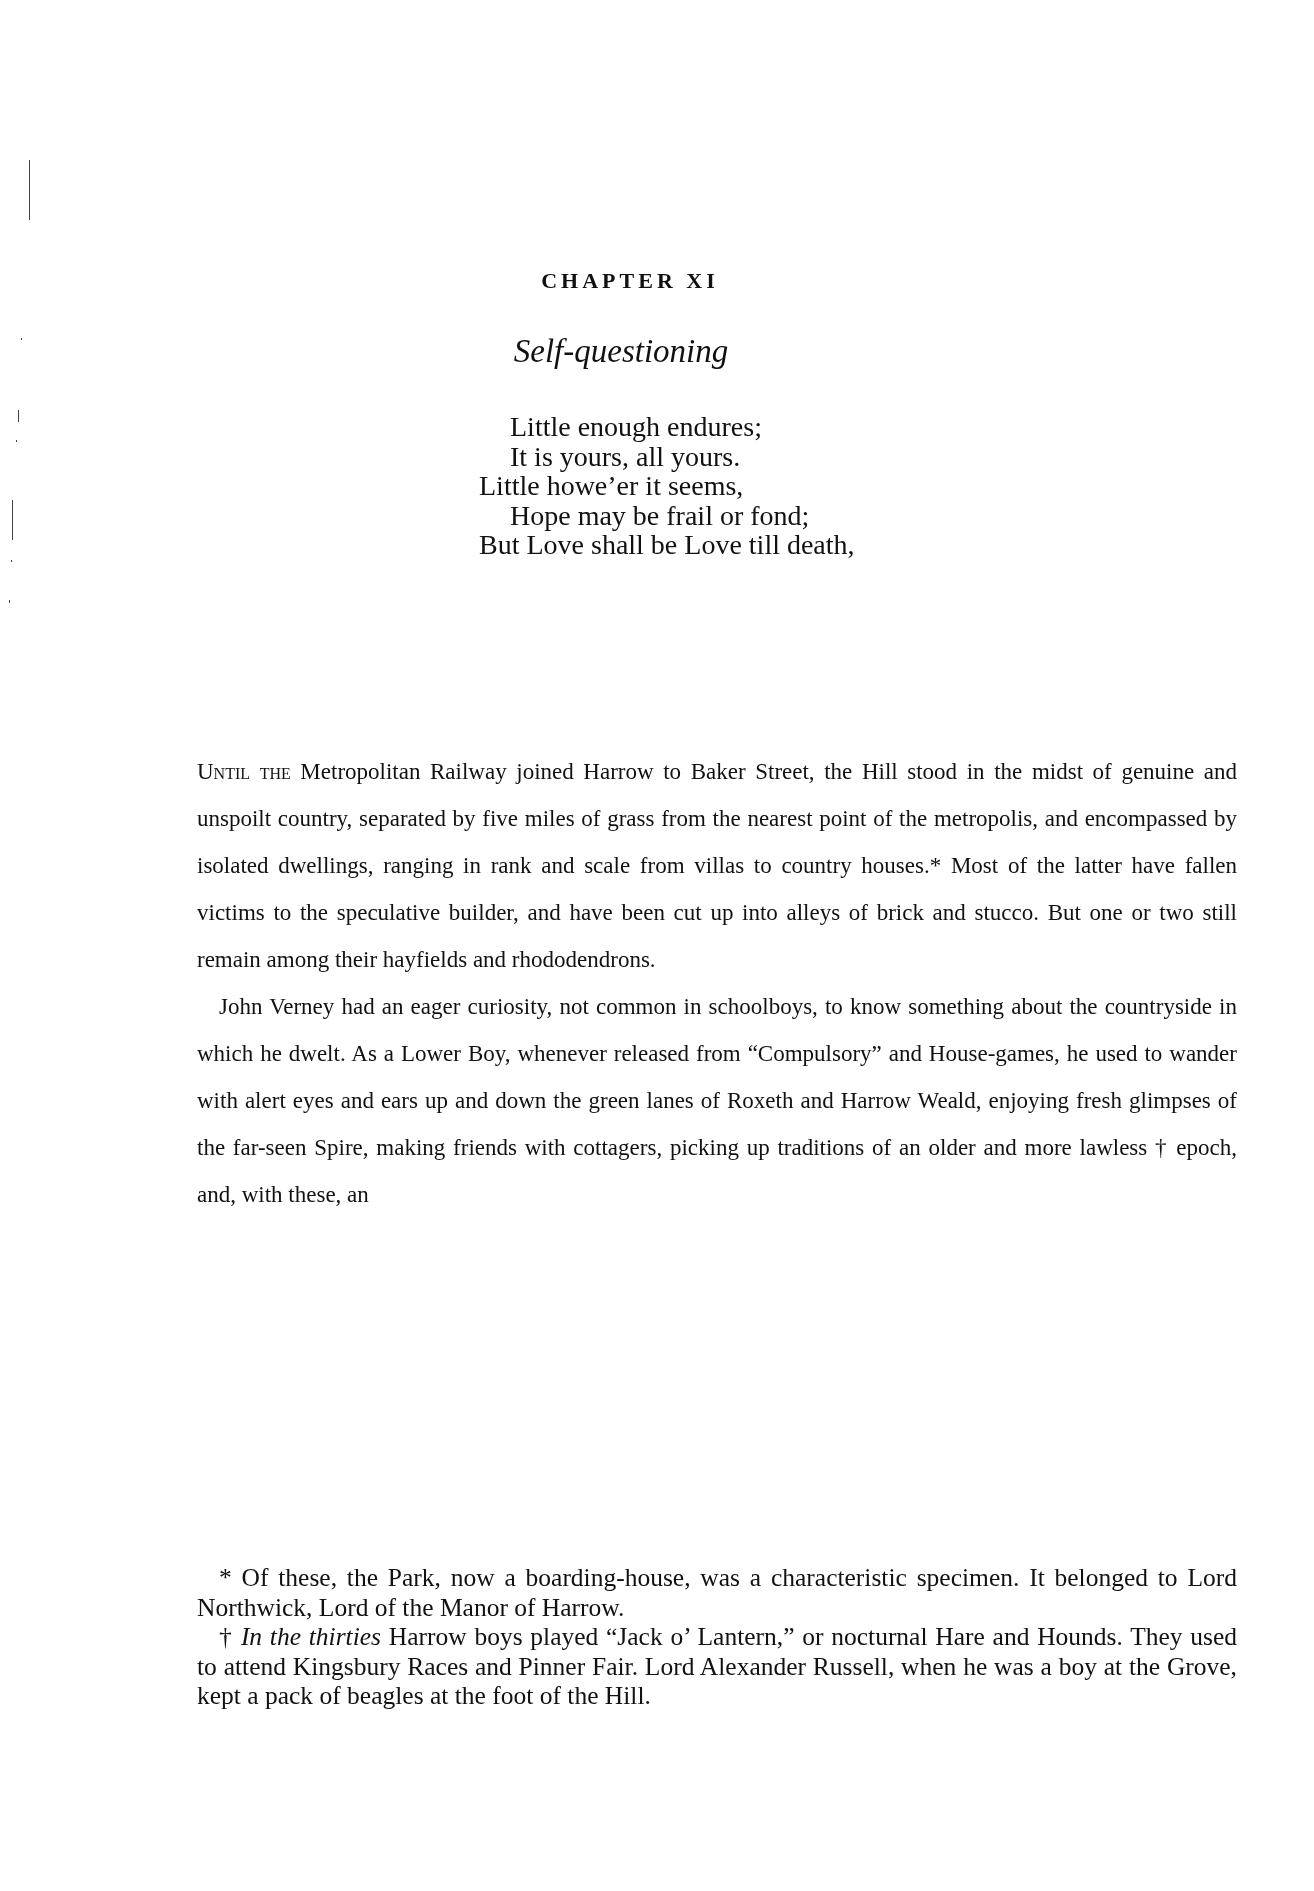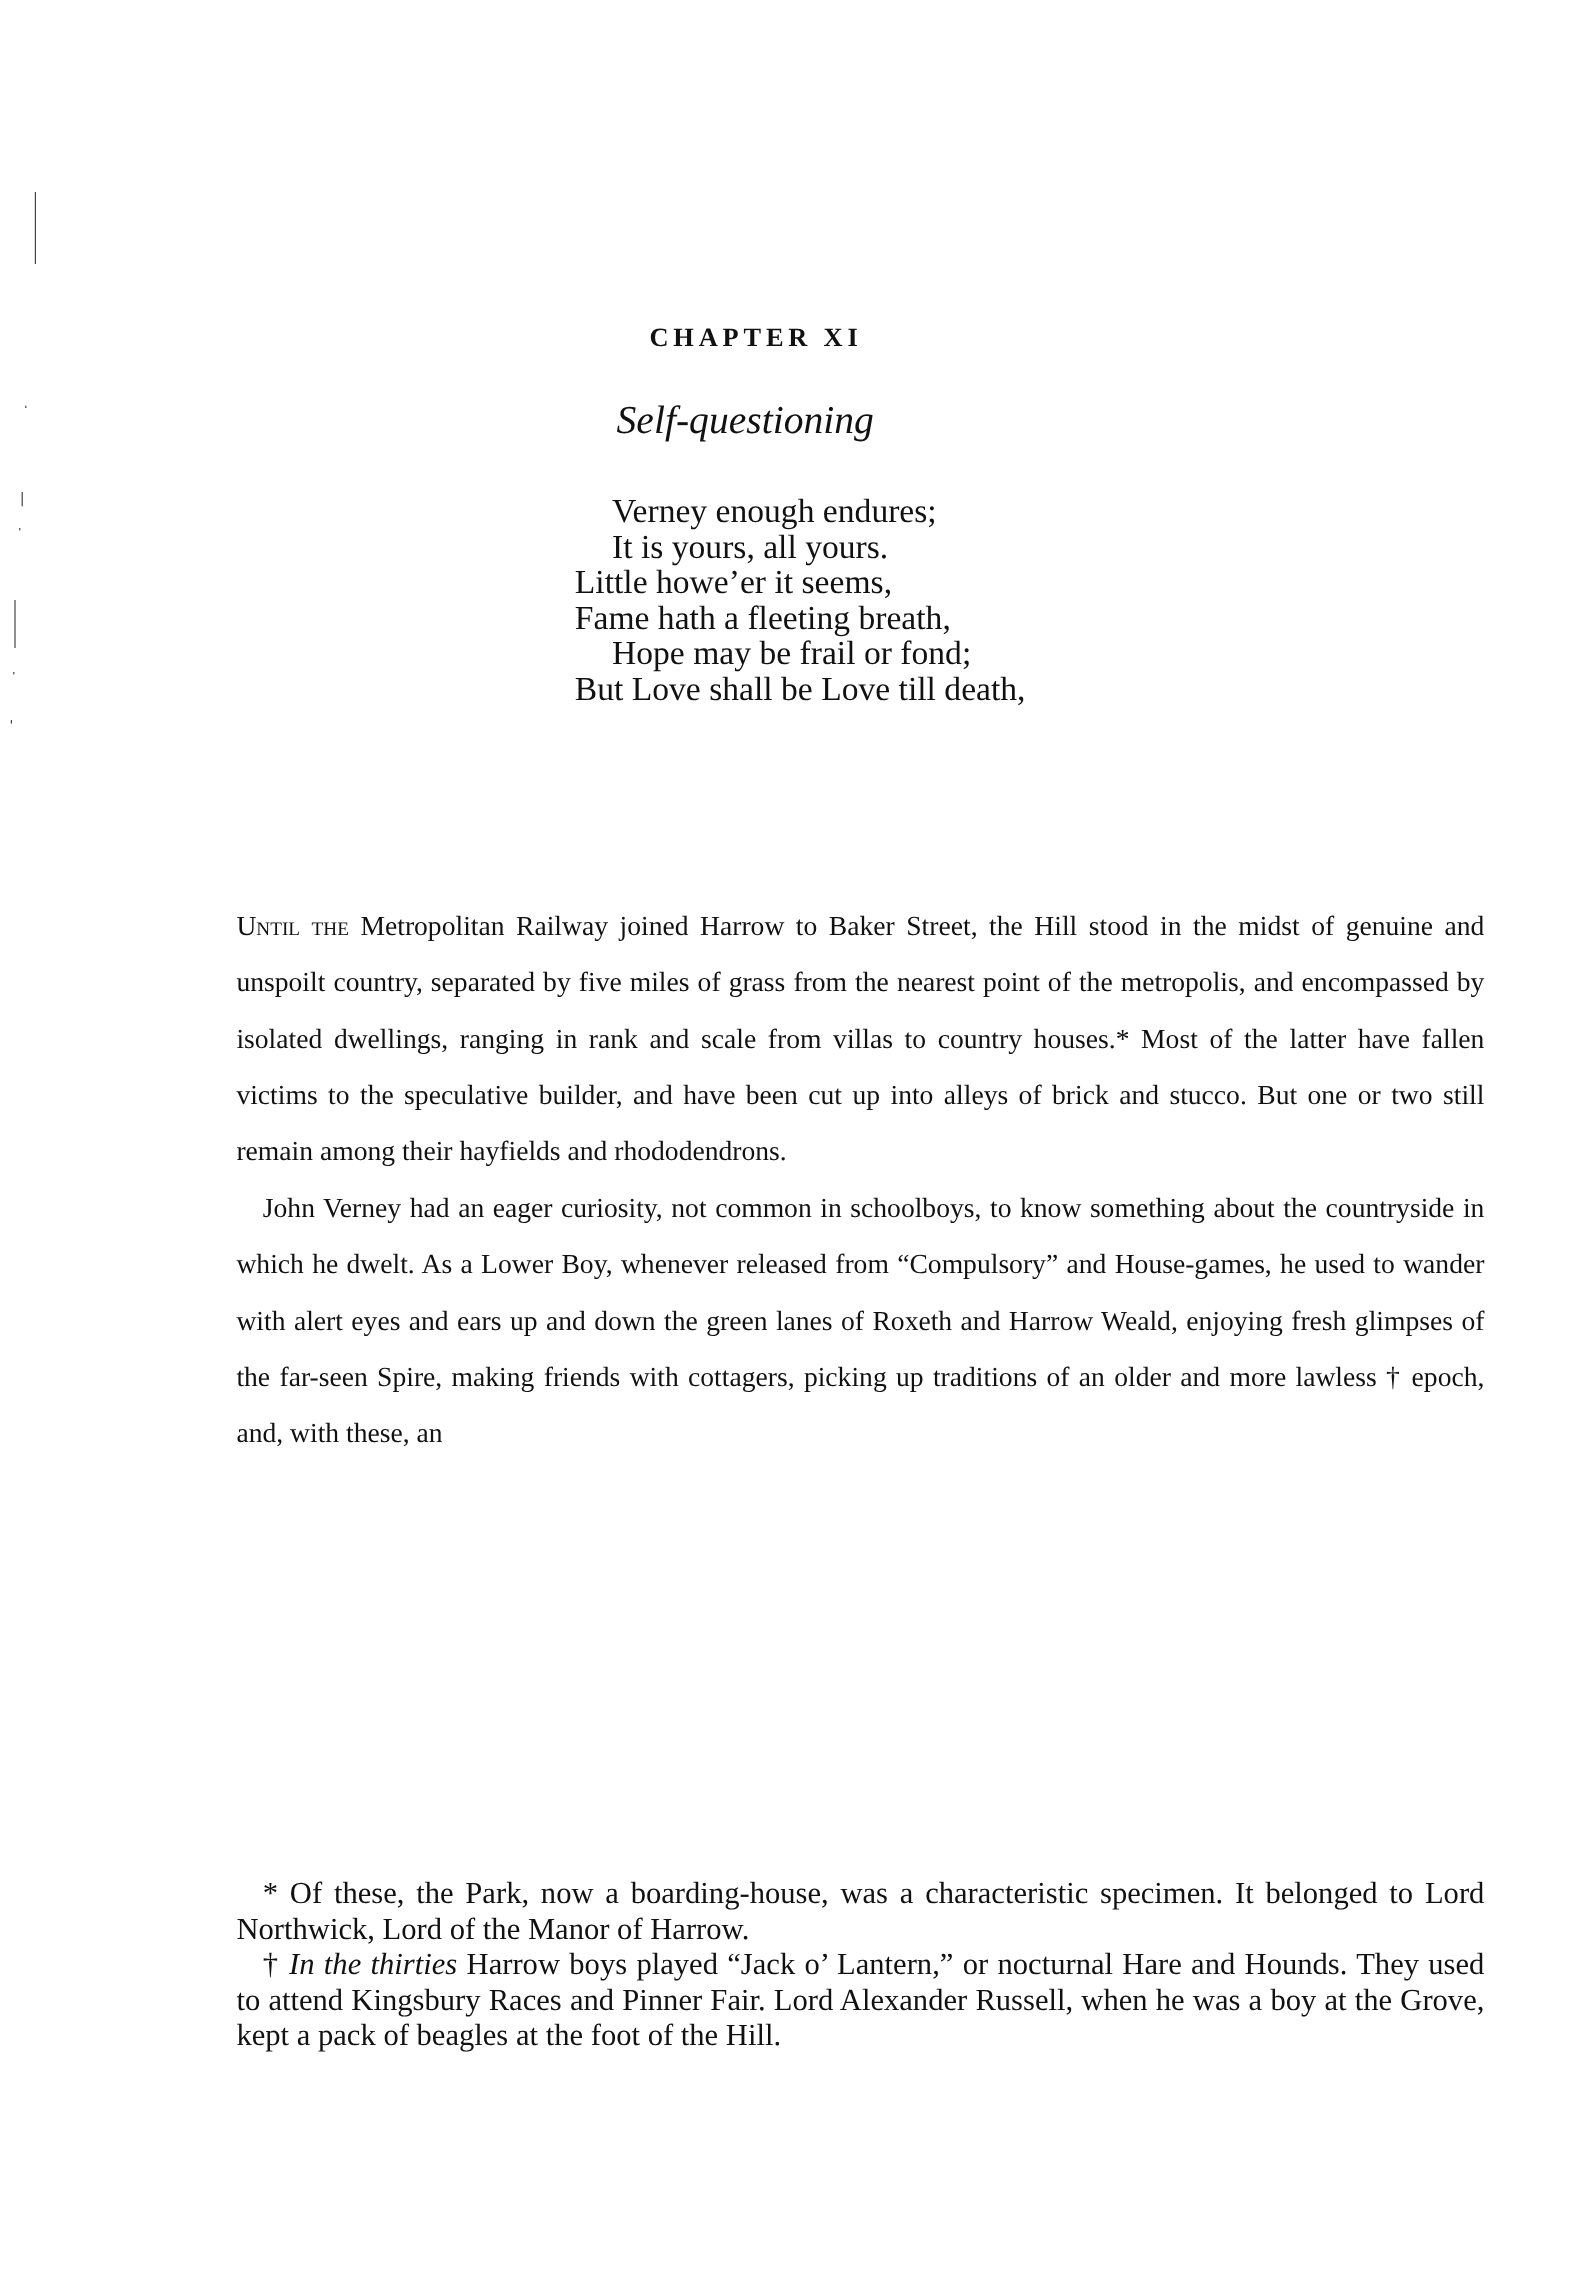--- a/index.html
+++ b/index.html
@@ -104,24 +104,23 @@
   <span class="scan-mark" style="left:16px;top:440px;height:2px;"></span>
   <span class="scan-mark" style="left:12px;top:500px;height:40px;"></span>
   <span class="scan-mark" style="left:11px;top:560px;height:2px;"></span>
   <span class="scan-mark" style="left:9px;top:600px;height:3px;"></span>
 </div>
 
 <div class="chapter-number">CHAPTER XI</div>
 <div class="chapter-title">Self-questioning</div>
 
 <div class="epigraph">
-  <span class="line indent">Verney enough endures;</span>
+  <span class="line indent">Little enough endures;</span>
   <span class="line indent">It is yours, all yours.</span>
   <span class="line">Little howe’er it seems,</span>
-  <span class="line">Fame hath a fleeting breath,</span>
   <span class="line indent">Hope may be frail or fond;</span>
   <span class="line">But Love shall be Love till death,</span>
 </div>
 
 <div class="body-text">
   <p><span class="smallcaps">Until the</span><span> Metropolitan Railway joined Harrow to Baker Street, the Hill stood in the midst of genuine and unspoilt country, separated by five miles of grass from the nearest point of the metropolis, and encompassed by isolated dwellings, ranging in rank and scale from villas to country houses.* Most of the latter have fallen victims to the speculative builder, and have been cut up into alleys of brick and stucco.  But one or two still remain among their hayfields and rhododendrons.</span></p>
   <p class="continued">John Verney had an eager curiosity, not common in schoolboys, to know something about the countryside in which he dwelt.  As a Lower Boy, whenever released from “Compulsory” and House-games, he used to wander with alert eyes and ears up and down the green lanes of Roxeth and Harrow Weald, enjoying fresh glimpses of the far-seen Spire, making friends with cottagers, picking up traditions of an older and more lawless † epoch, and, with these, an</p>
 </div>
 
 <div class="footnotes">

